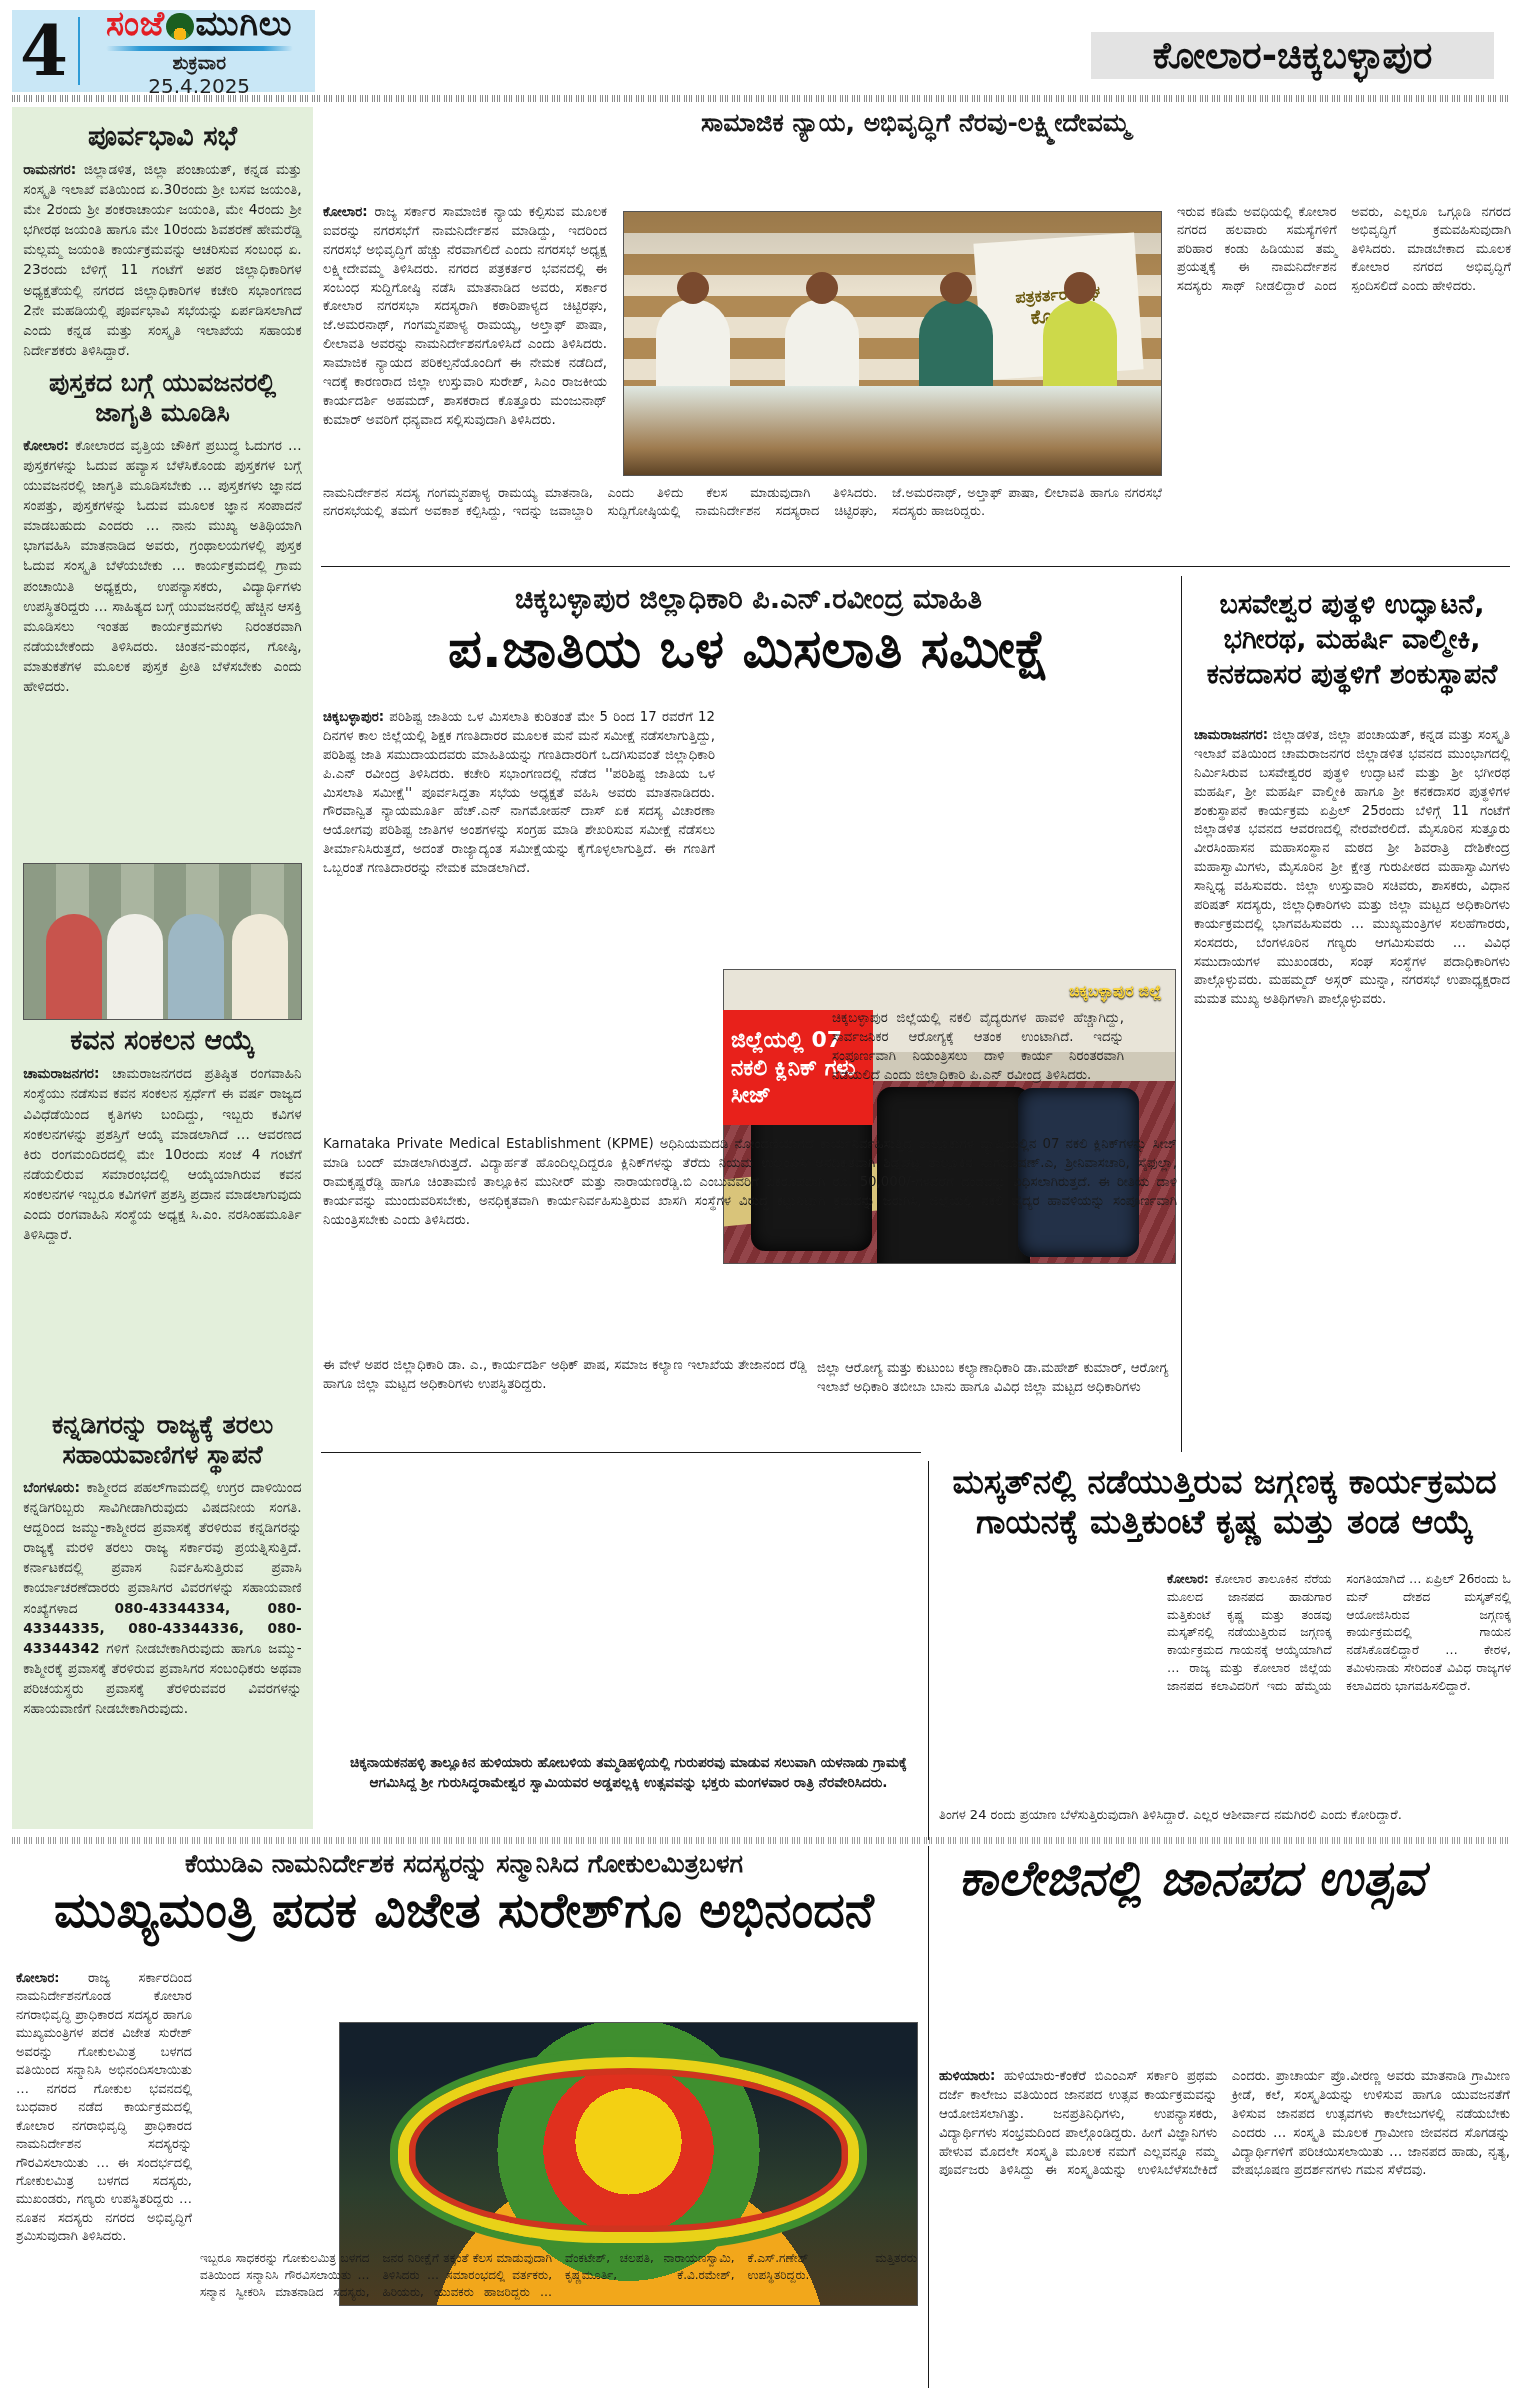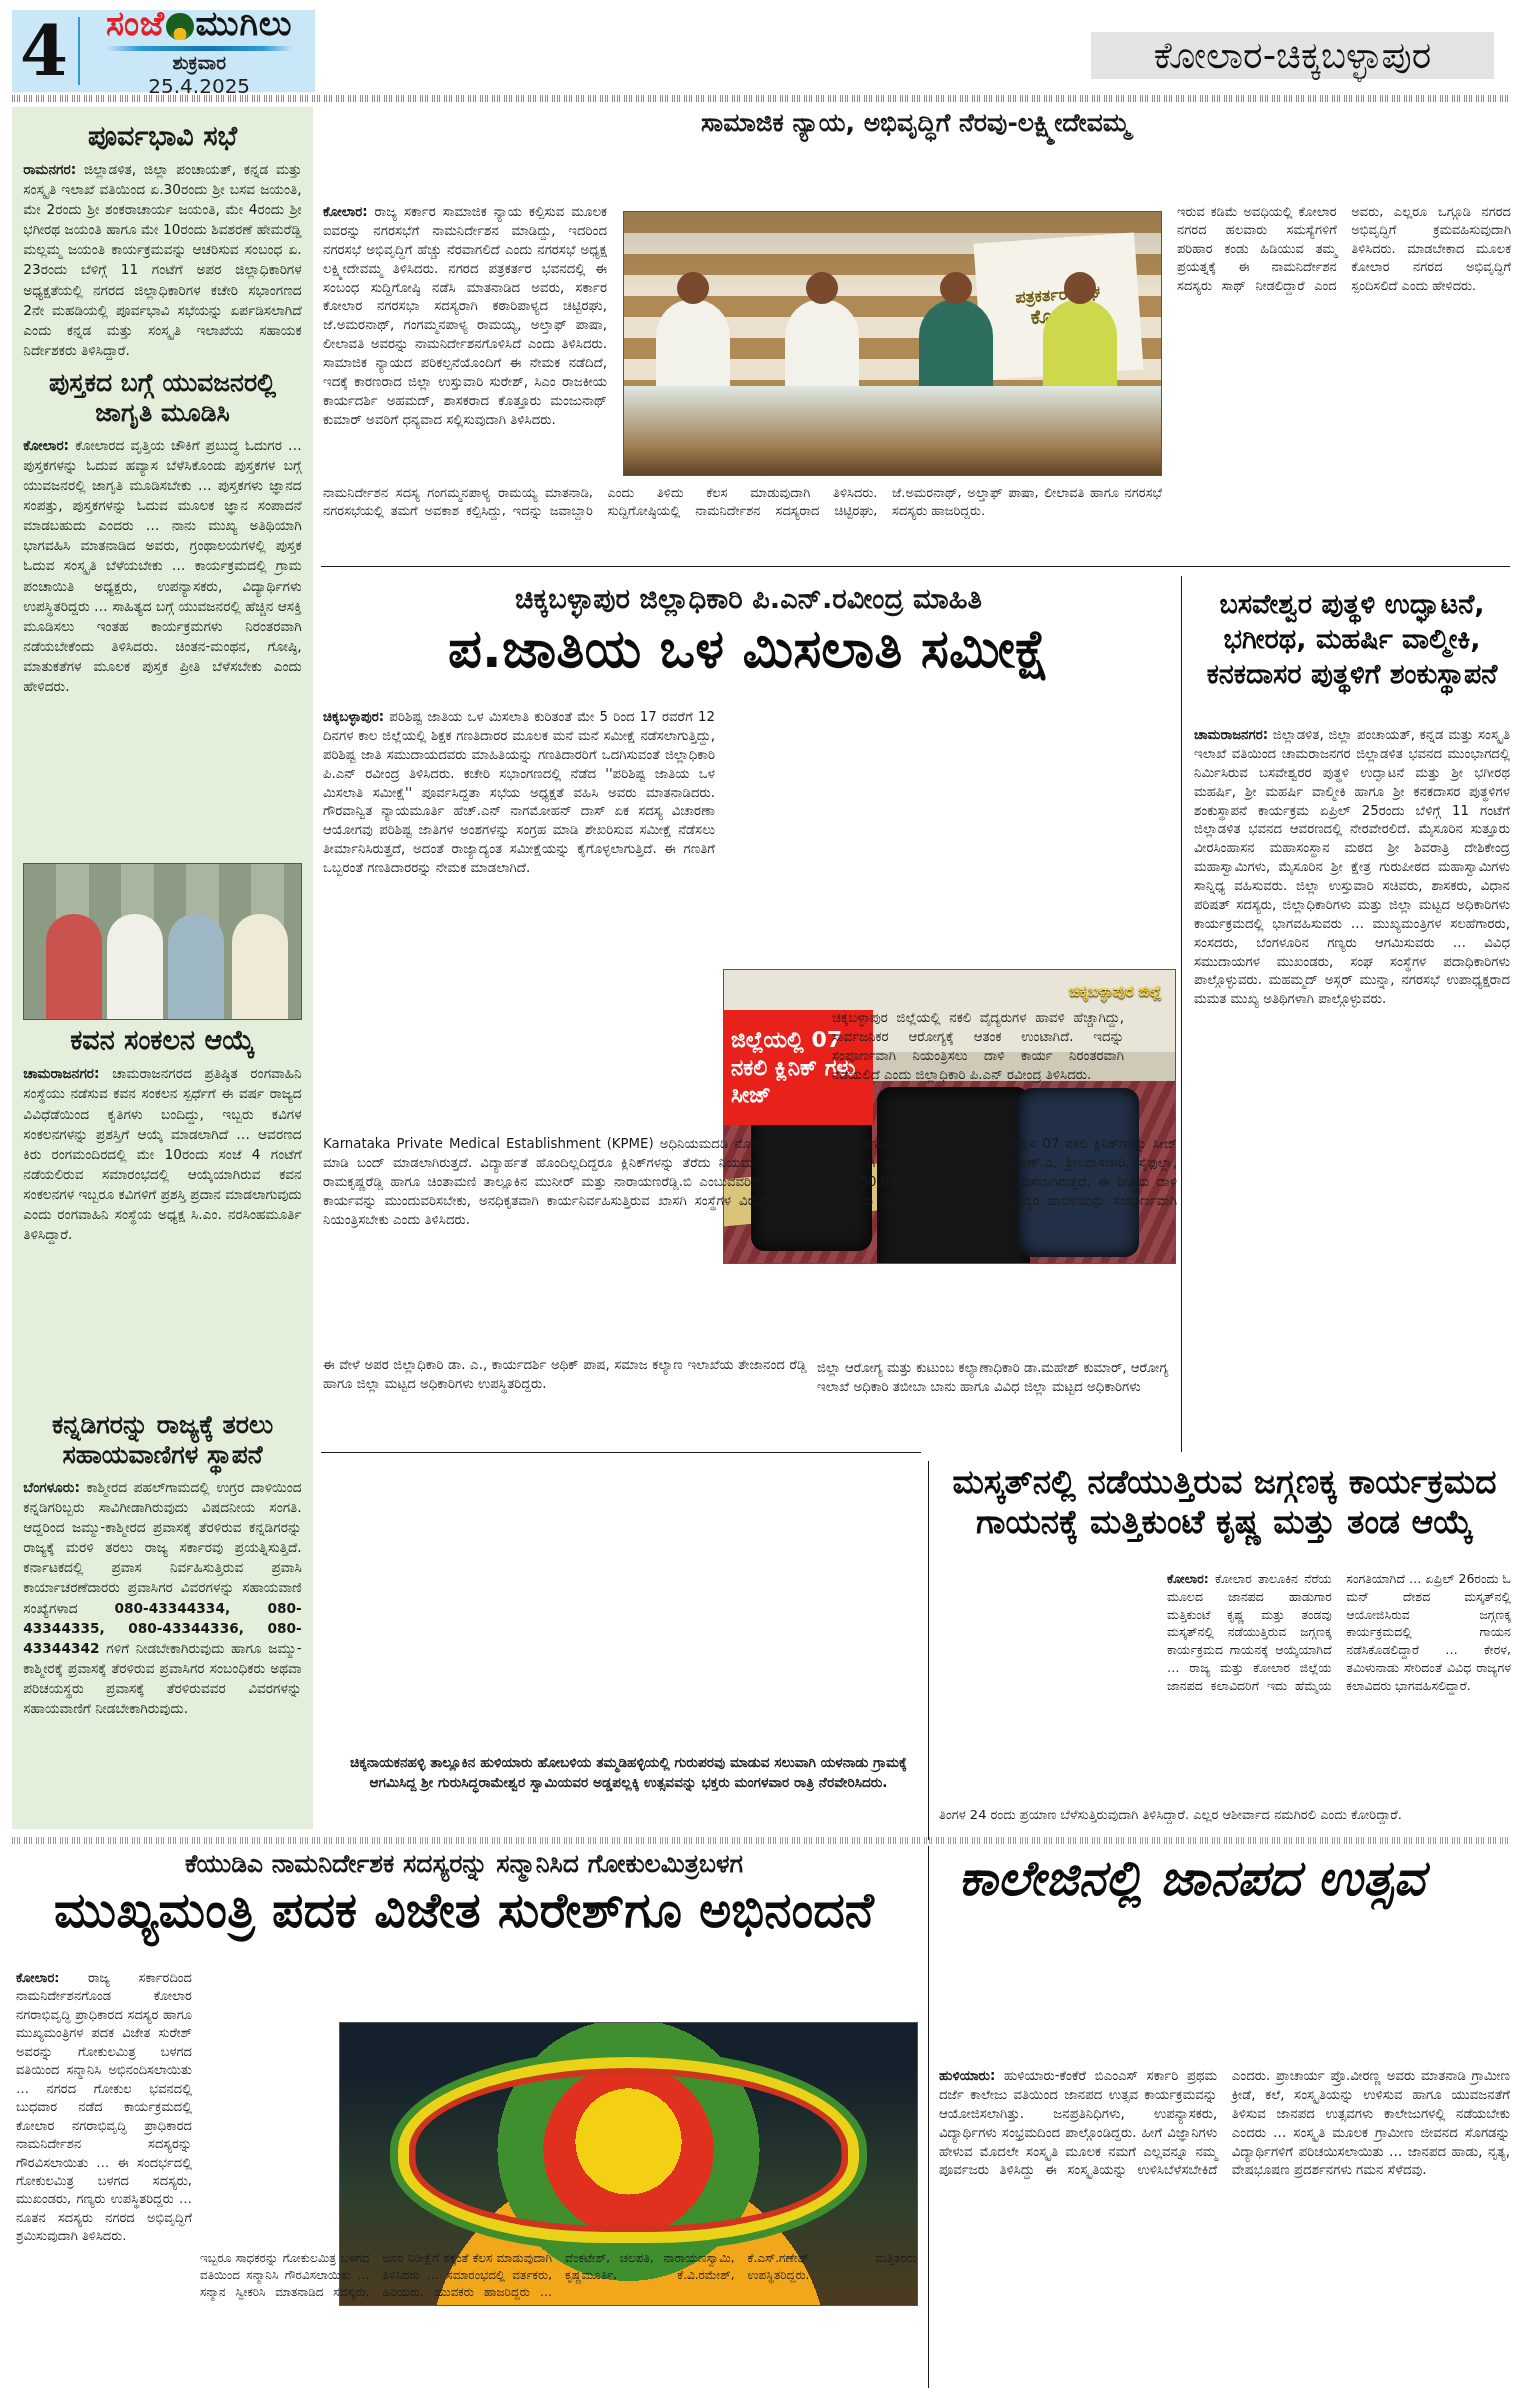--- a/index.html
+++ b/index.html
@@ -17,21 +17,21 @@
   .palm{display:inline-block;width:27.4px;height:27.4px;vertical-align:-4.8px;margin:0 1.6px;
         background:radial-gradient(circle at 50% 78%, #f7b614 0 6.5px, transparent 6.5px),
                    radial-gradient(circle at 50% 96%, #2e7d32 0 9.7px, transparent 9.7px),
                    linear-gradient(#1b5e20 0 0) ;
         background-repeat:no-repeat;border-radius:50%;}
   .mast-rule{height:4.8px;margin:1.6px 14.5px;border-radius:2.4px;
              background:linear-gradient(90deg,rgba(41,139,199,0) 0%,#2e9bd6 18%,#1473ae 55%,#2e9bd6 84%,rgba(41,139,199,0) 100%);}
   .mast-day{font-size:18.6px;font-weight:bold;color:#222;}
   .mast-date{font-size:20px;color:#222;}
   .banner{background:#e3e3e3;display:flex;align-items:center;justify-content:center;
-          font-size:37px;font-weight:normal;color:#111;}
+          font-size:37px;font-weight:bold;color:#111;}
   .hatch{background:repeating-linear-gradient(90deg,#8a8a8a 0 0.8px,transparent 0.8px 2.4px);}
   .hatch-thin{background:repeating-linear-gradient(90deg,#9a9a9a 0 0.8px,transparent 0.8px 2.4px);}
   
   .kicker{text-align:center;font-weight:bold;}
   .headline{text-align:center;font-weight:bold;line-height:1.08;color:#0d0d0d;}
   .body-txt{font-size:13.3px;line-height:1.42;text-align:justify;}
   .body-txt b{font-weight:bold;}
   .sidebar{background:#e3efdb;box-sizing:border-box;padding:8px 11.3px;}
   .sb-h{font-size:27px;font-weight:bold;text-align:center;line-height:1.2;margin:4.8px 0 6.5px;}
   .sb-p{font-size:13.7px;line-height:1.47;text-align:justify;margin:0 0 8px;}

